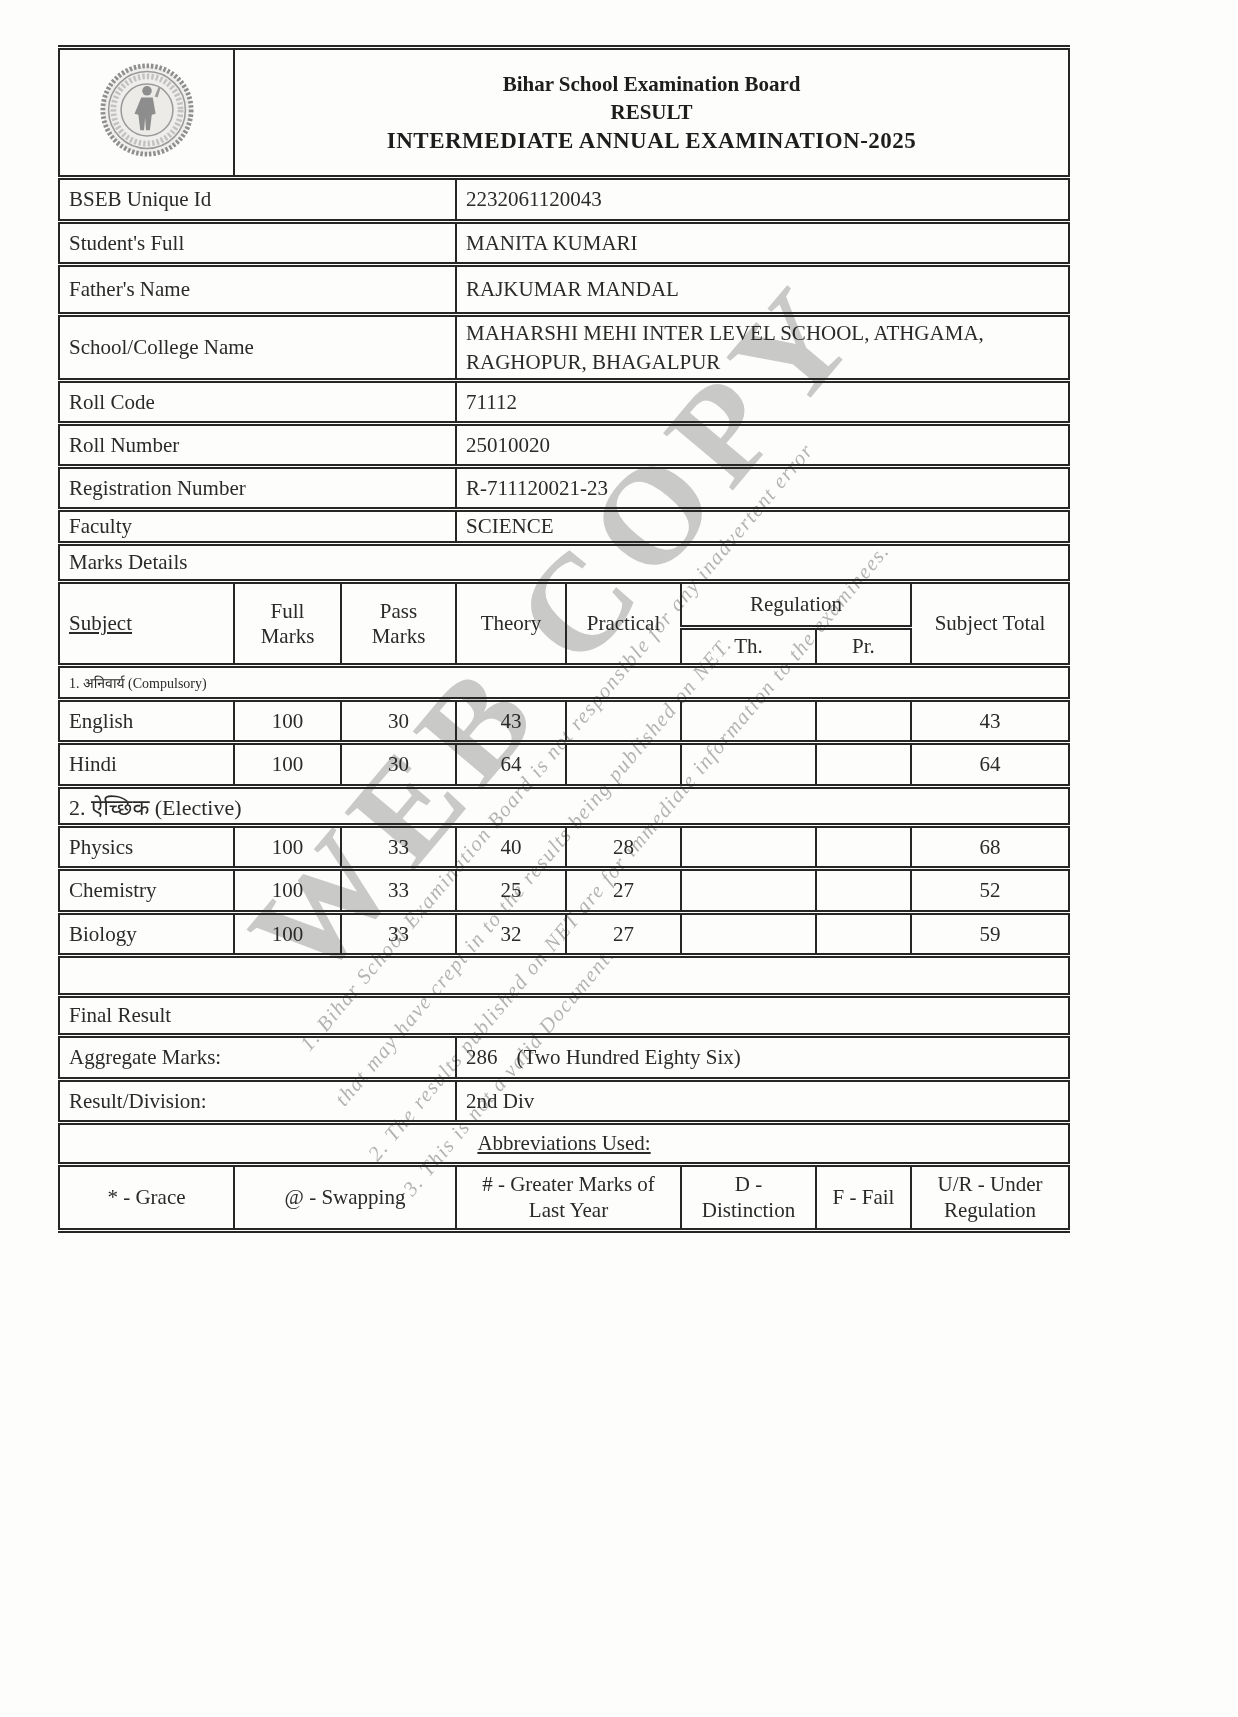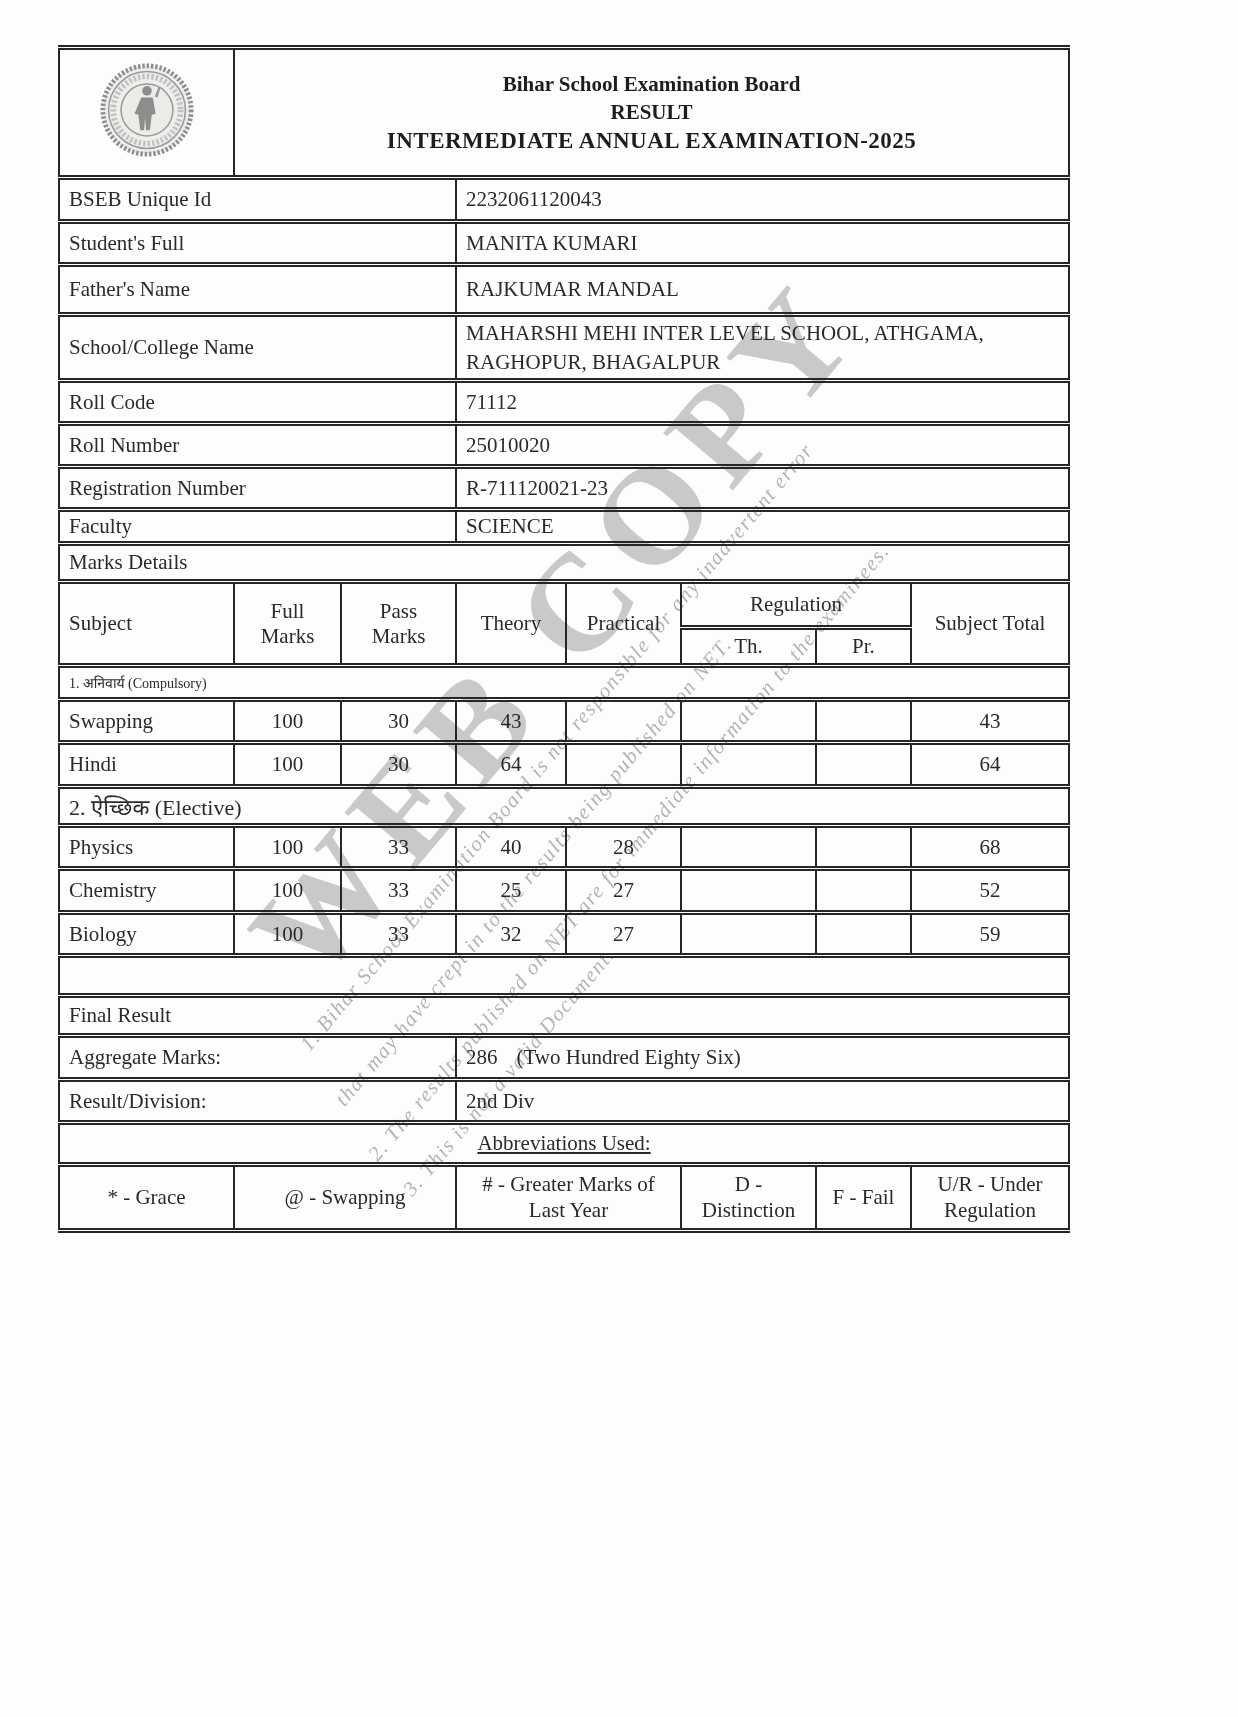--- a/index.html
+++ b/index.html
@@ -66,21 +66,21 @@
     font-size: 21px;
     font-weight: normal;
     color: #2a2a2a;
     vertical-align: middle;
     overflow: hidden;
     background: transparent;
   }
   .lbl  { font-weight: bold; color: #1e1e1e; }
   .c    { text-align: center; }
   .hdr  { font-weight: bold; color: #1e1e1e; text-align: center; }
-  .hdr-left { font-weight: bold; color: #1e1e1e; text-align: left; }
+  .hdr-left { font-weight: bold; color: #1e1e1e; text-align: left; text-decoration: underline; }
 
   .logo-cell { text-align: center; vertical-align: middle; }
   .title-cell { text-align: center; }
   .t1 { font-size: 21px; font-weight: bold; color: #1d1d1d; }
   .t2 { font-size: 21px; font-weight: bold; color: #1d1d1d; margin-top: 3px; }
   .t3 { font-size: 23px; font-weight: bold; color: #1d1d1d; margin-top: 3px; letter-spacing: 0.5px; }
 
   .abbr-title { text-align: center; font-weight: bold; color: #1d1d1d; }
   .abbr-title span { text-decoration: underline; }
   .abbr-cell { text-align: center; font-weight: bold; color: #1e1e1e; line-height: 1.2; }
@@ -179,21 +179,21 @@
       </tr>
       <tr style="height:38px">
         <td class="hdr">Th.</td>
         <td class="hdr">Pr.</td>
       </tr>
 
       <tr style="height:34px">
         <td colspan="8" class="lbl" style="font-size:14px">1. अनिवार्य (Compulsory)</td>
       </tr>
       <tr style="height:43px">
-        <td>Swapping</td>
+        <td>English</td>
         <td class="c">100</td>
         <td class="c">30</td>
         <td class="c">43</td>
         <td class="c"></td>
         <td class="c"></td>
         <td class="c"></td>
         <td class="c">43</td>
       </tr>
       <tr style="height:44px">
         <td>Hindi</td>

